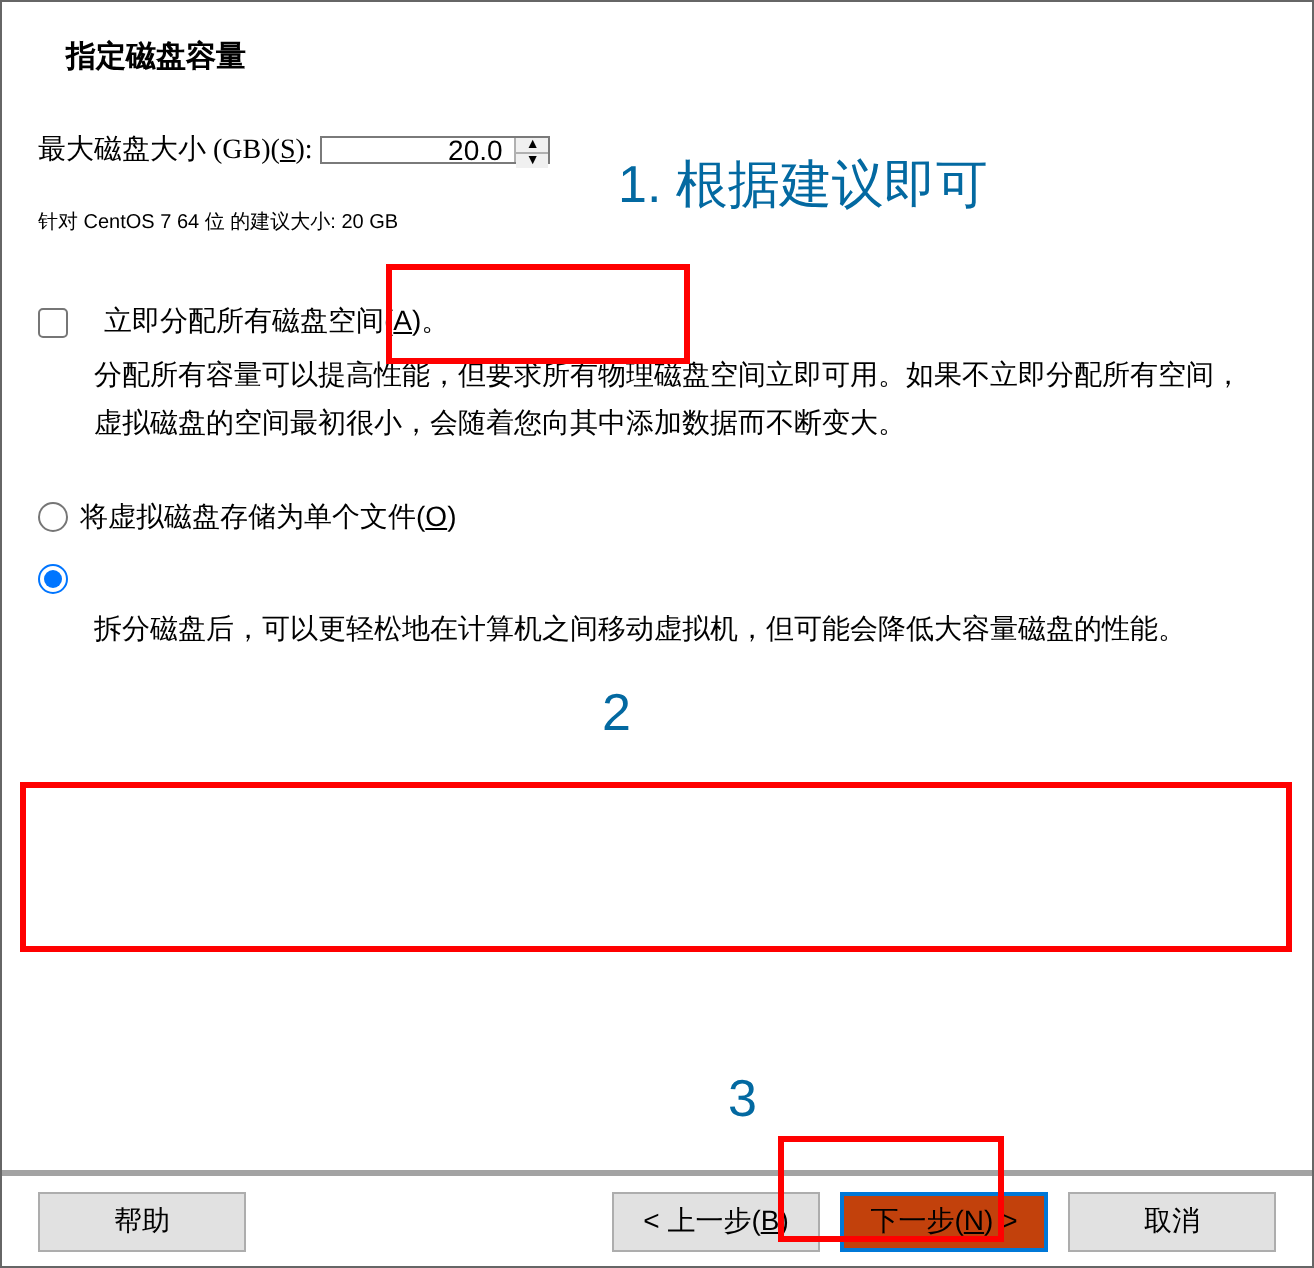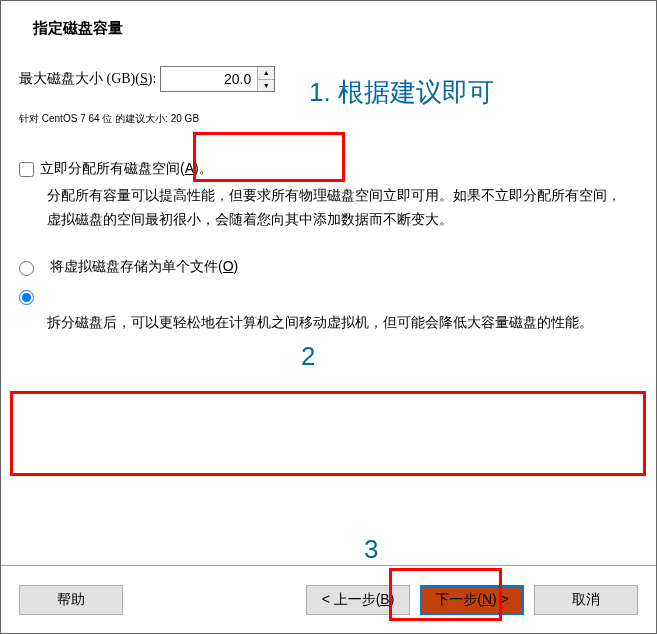--- a/index.html
+++ b/index.html
@@ -60,21 +60,21 @@
     display: flex;
     align-items: center;
     margin-top: 10px;
   }
   .row-disk .lbl { font-size: 14px; font-family: Liberation Serif, serif; }
   .u { text-decoration: underline; }
   .spinner-wrap {
     display: inline-flex;
     align-items: stretch;
     border: 1px solid #7a7a7a;
-    height: 26px;
+    height: 14px;
     margin-left: 4px;
     background: #fff;
   }
   .spinner-wrap input {
     border: none;
     outline: none;
     width: 96px;
     text-align: right;
     padding-right: 6px;
     font-size: 14px;
@@ -98,50 +98,50 @@
   }
   .spinner-btns div:last-child { border-bottom: none; }
   .rec-line {
     margin-top: 20px;
     font-size: 10px;
   }
   .chk-row {
     margin-top: 34px;
     display: flex;
     align-items: center;
-    gap: 6px;
+    gap: 18px;
     font-size: 14px;
   }
   .chk-row input { width: 15px; height: 15px; margin:0; }
   .desc {
     padding: 6px 4px 0 28px;
     font-size: 14px;
     line-height: 1.7;
   }
   .radio-row {
     margin-top: 14px;
     display: flex;
-    align-items: flex-end;
-    gap: 16px;
+    align-items: center;
+    gap: 6px;
     font-size: 14px;
   }
   .radio-row input { width: 15px; height: 15px; margin:0; }
   .radio-row.first { margin-top: 26px; }
   .radio-desc {
     padding: 6px 8px 10px 28px;
     font-size: 14px;
     line-height: 1.7;
   }
   .footer {
     position: absolute;
     bottom: 0;
     left: 0;
     right: 0;
-    height: 68px;
-    border-top: 1px solid #a3a3a3;
+    height: 48px;
+    border-top: 3px solid #a3a3a3;
     display: flex;
     align-items: center;
     padding: 0 18px;
     gap: 10px;
   }
   .footer .spacer { flex: 1; }
   .btn {
     min-width: 104px;
     height: 30px;
     background: #e1e1e1;

